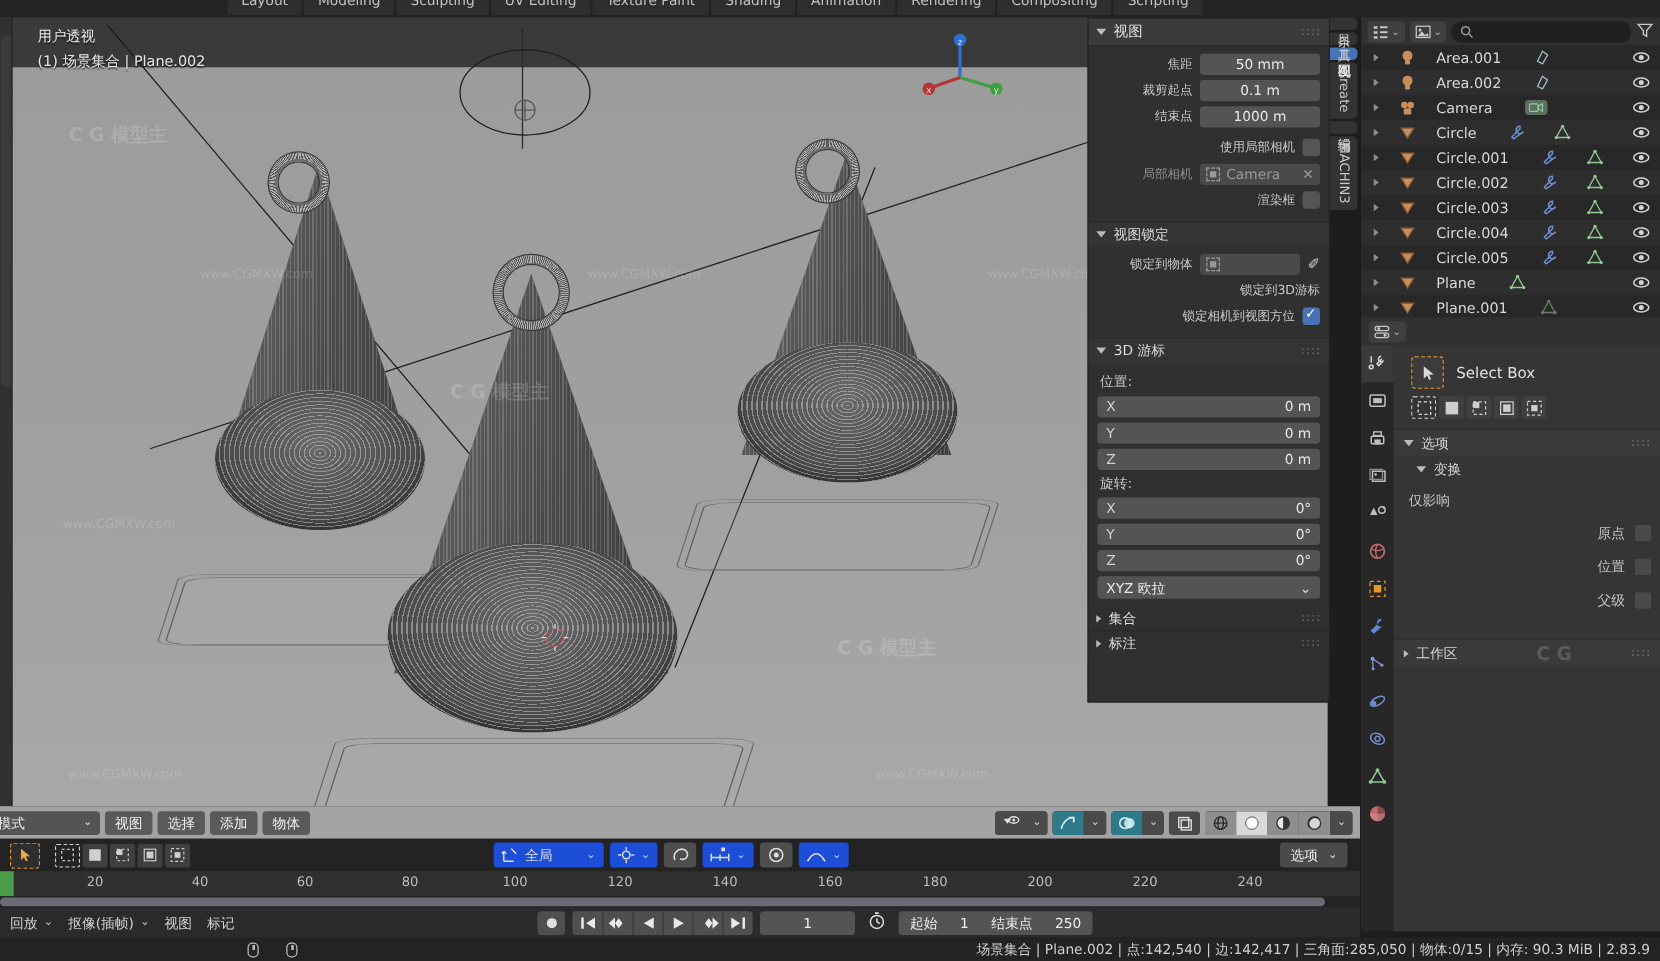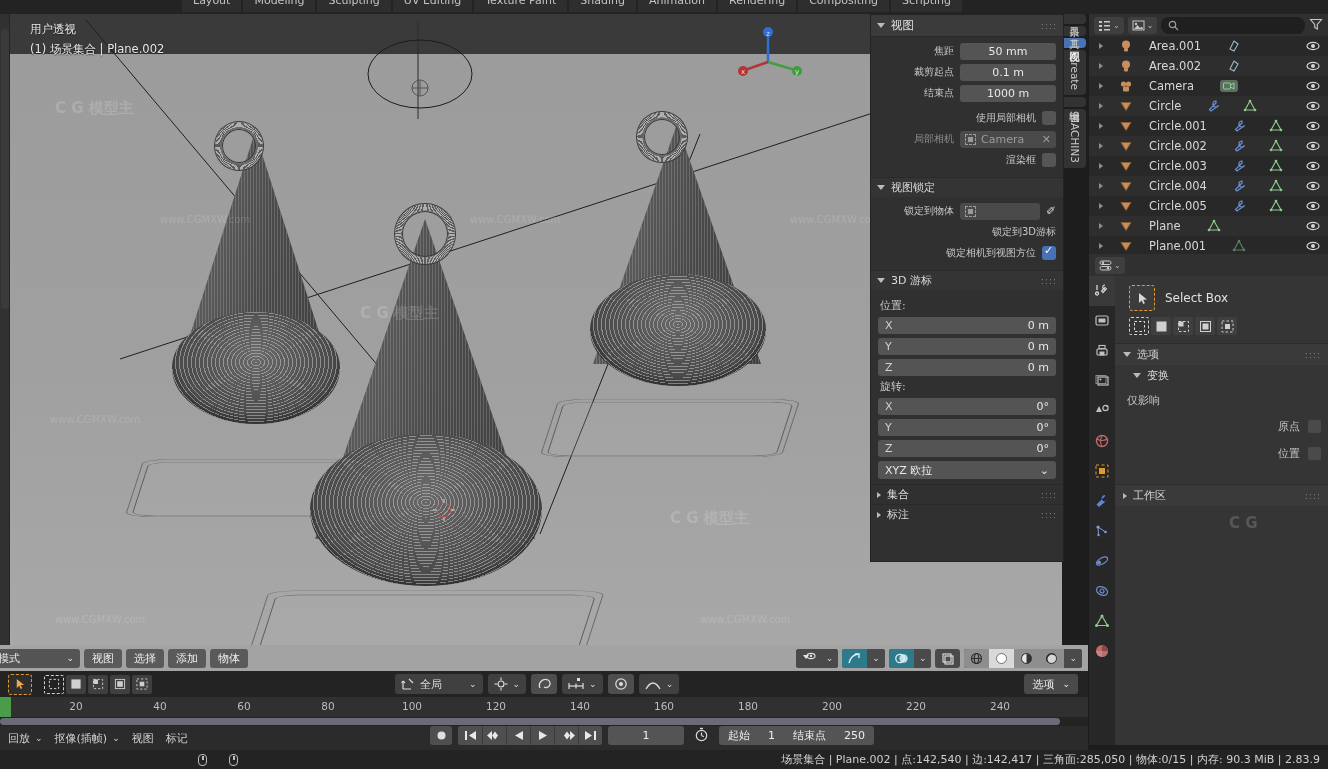--- a/index.html
+++ b/index.html
@@ -226,34 +226,34 @@
     background:#232323; display:flex; align-items:center; gap:6px; padding:0 8px;
   }
   .th-tool{
     width:24px;height:21px;border:1px dashed #e09a2c;border-radius:3px;
     display:flex;align-items:center;justify-content:center;background:#2e2e2e;
   }
   .th-modes{ display:flex; gap:2px; margin-left:6px;}
   .th-b{ width:20px;height:19px;background:#3f3f3f;border-radius:2px;display:flex;align-items:center;justify-content:center;}
   .th-b.first{ background:transparent;border:1px dashed #cfcfcf;}
   .th-center{ position:absolute; left:395px; display:flex; align-items:center; gap:5px;}
-  .th-pill{ height:20px;background:#404040;border-radius:3px;display:flex;align-items:center;gap:5px;padding:0 6px;font-size:11px;color:#ddd;}
+  .th-pill{ height:20px;background:#1d4ed8;border-radius:3px;display:flex;align-items:center;gap:5px;padding:0 6px;font-size:11px;color:#ddd;}
   .th-pill.act{ background:#4e4e4e;}
   .th-opts{ position:absolute; right:10px; height:20px;background:#4a4a4a;border-radius:3px;display:flex;align-items:center;gap:8px;padding:0 8px;font-size:11px;color:#eee;}
 
   
   .timeline{
     position:absolute; left:0; top:697px; width:1088px; height:53px; background:#2b2b2b;
   }
   .tl-ruler{ position:relative; height:20px; background:#303030;}
   .tl-tick{ position:absolute; top:3px; font-size:10.5px; color:#bdbdbd; transform:translateX(-50%);}
   .tl-green{ position:absolute; left:0; top:0; width:11px; height:20px; background:#4a9b4a;}
   .tl-scroll{ position:absolute; left:0; top:20px; width:1088px; height:9px; background:#232323;}
   .tl-scroll .thumb{ position:absolute; left:0; top:1px; height:7px; width:1060px; background:#6b6b77; border-radius:4px;}
-  .tl-bottom{ position:absolute; left:0; top:29px; width:1088px; height:24px; background:#2b2b2b; display:flex;gap:6px;padding:0 8px;}
+  .tl-bottom{ position:absolute; left:0; top:29px; width:1088px; height:24px; background:#2b2b2b; display:flex;align-items:center;gap:6px;padding:0 8px;}
   .tl-menu{ display:flex; align-items:center; gap:12px; font-size:11px; color:#d2d2d2;}
   .tl-center{ position:absolute; left:430px; display:flex;align-items:center;gap:6px;}
   .pb-rec{ width:22px;height:19px;background:#4f4f4f;border-radius:3px;display:flex;align-items:center;justify-content:center;}
   .pb-grp{ display:flex; background:#4f4f4f;border-radius:3px;overflow:hidden;}
   .pb-b{ width:24px;height:19px;display:flex;align-items:center;justify-content:center;background:#4f4f4f;}
   .pb-b+.pb-b{ border-left:1px solid #3b3b3b;}
   .frm{ width:76px;height:19px;background:#545454;border-radius:3px;display:flex;align-items:center;justify-content:center;font-size:11px;color:#eee;}
   .se-grp{ height:19px;background:#545454;border-radius:3px;display:flex;align-items:center;font-size:11px;color:#eee;}
   .se-grp span{ padding:0 9px;}
 
@@ -914,20 +914,26 @@
     </div>
     <div class="p-row" style="padding-top:8px;">
       <span class="rr">
         <span class="rl">原点</span>
         <span class="p-chk"></span>
       </span>
     </div>
     <div class="p-row" style="padding-top:9px;">
       <span class="rr">
         <span class="rl">位置</span>
+        <span class="p-chk"></span>
+      </span>
+    </div>
+    <div class="p-row" style="padding-top:9px;">
+      <span class="rr">
+        <span class="rl">父级</span>
         <span class="p-chk"></span>
       </span>
     </div>
 
     <div class="p-sect" style="margin-top:20px;">
       <span class="tri"></span>
       <span>工作区</span>
       <span class="dots">::::</span>
     </div>
   </div>

